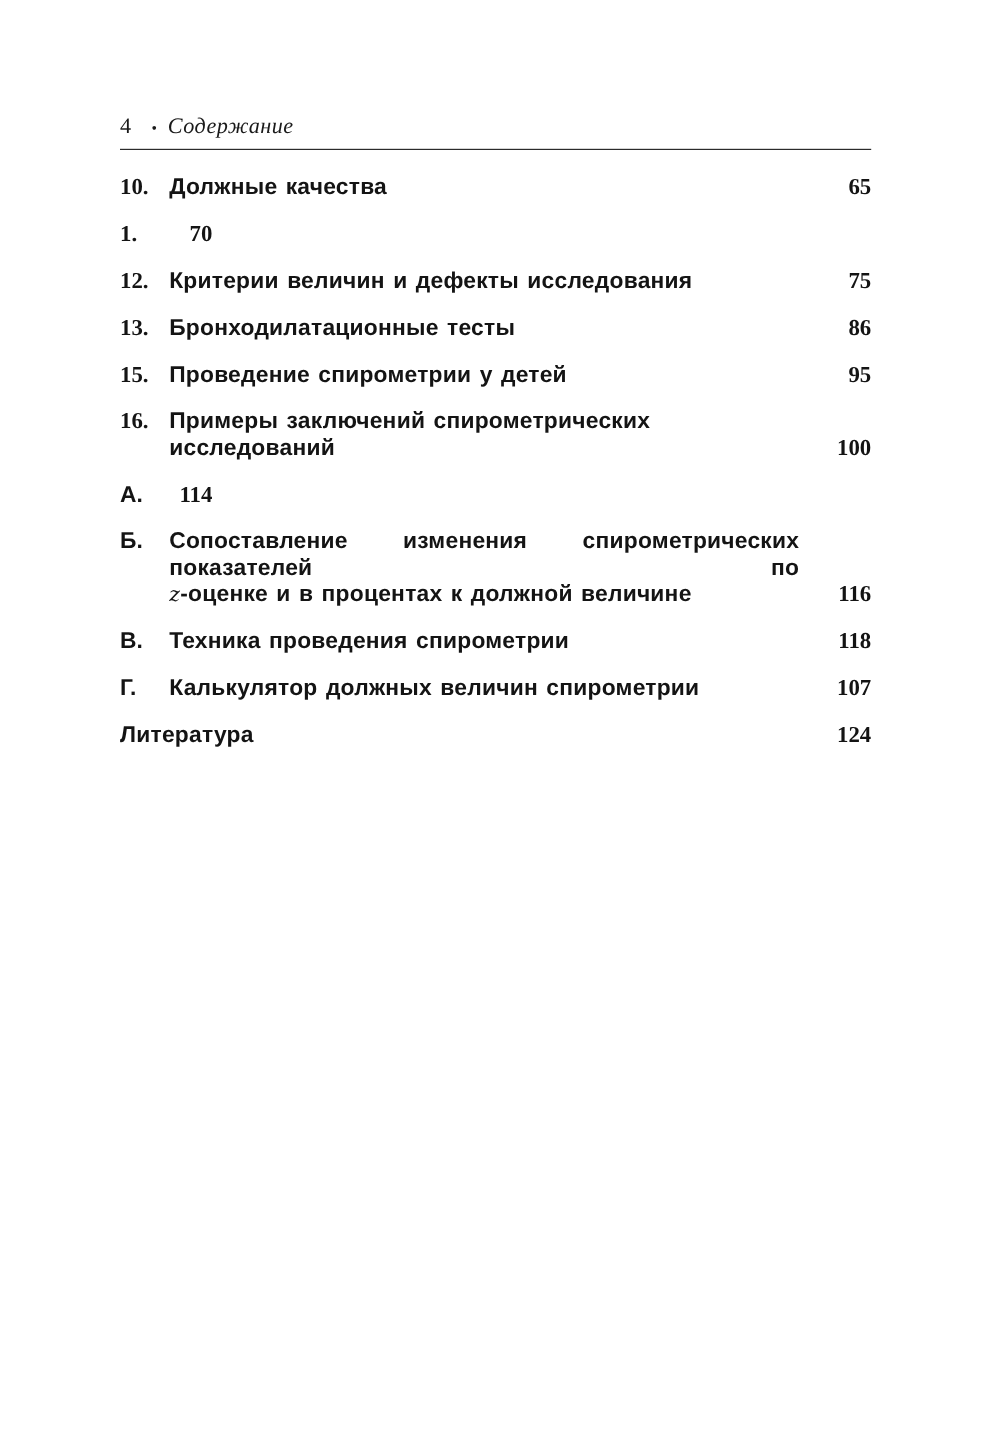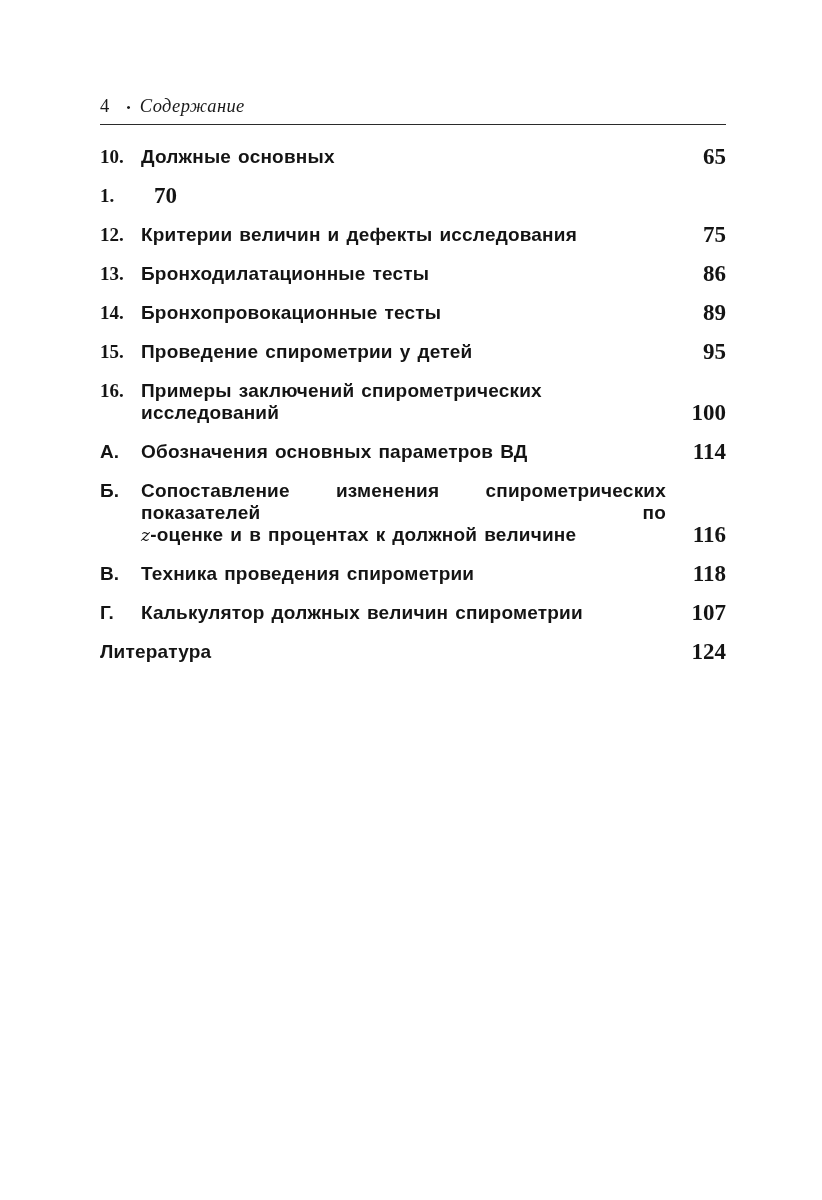--- a/index.html
+++ b/index.html
@@ -70,74 +70,68 @@
     font-weight: normal;
     font-size: 17px;
   }
   .page-num {
     flex: none;
     min-width: 36px;
     text-align: right;
     align-self: flex-end;
     font-family: "Liberation Serif", serif;
     font-weight: bold;
-    font-size: 23px;
+    font-size: 19px;
     line-height: 22px;
   }
 </style>
 </head>
 <body>
 
 <div class="page">
   <div class="content">
 
     <div class="header-row">
       <span class="hdr-num">4</span>
       <span class="hdr-bullet">•</span>
       <span class="hdr-title">Содержание</span>
     </div>
 
     <div class="toc">
         <div class="row">
           <span class="num serif-num">10.</span>
-          <div class="title">Должные основных</div>
+          <div class="title">Должные качества</div>
           <span class="page-num">65</span>
         </div>
         <div class="row">
           <span class="num serif-num">1.</span>
           <span class="page-num">70</span>
         </div>
         <div class="row">
           <span class="num serif-num">12.</span>
           <div class="title">Критерии величин и дефекты исследования</div>
           <span class="page-num">75</span>
         </div>
         <div class="row">
           <span class="num serif-num">13.</span>
           <div class="title">Бронходилатационные тесты</div>
           <span class="page-num">86</span>
         </div>
         <div class="row">
-          <span class="num serif-num">14.</span>
-          <div class="title">Бронхопровокационные тесты</div>
-          <span class="page-num">89</span>
-        </div>
-        <div class="row">
           <span class="num serif-num">15.</span>
           <div class="title">Проведение спирометрии у детей</div>
           <span class="page-num">95</span>
         </div>
         <div class="row">
           <span class="num serif-num">16.</span>
           <div class="title">Примеры заключений спирометрических исследований</div>
           <span class="page-num">100</span>
         </div>
         <div class="row">
           <span class="num sans-num">А.</span>
-          <div class="title">Обозначения основных параметров ВД</div>
           <span class="page-num">114</span>
         </div>
         <div class="row">
           <span class="num sans-num">Б.</span>
           <div class="title">
             <span class="justify-line">Сопоставление изменения спирометрических показателей по</span>
             <span class="cont-line"><span class="math-z">z</span>-оценке и в процентах к должной величине</span>
           </div>
           <span class="page-num">116</span>
         </div>

